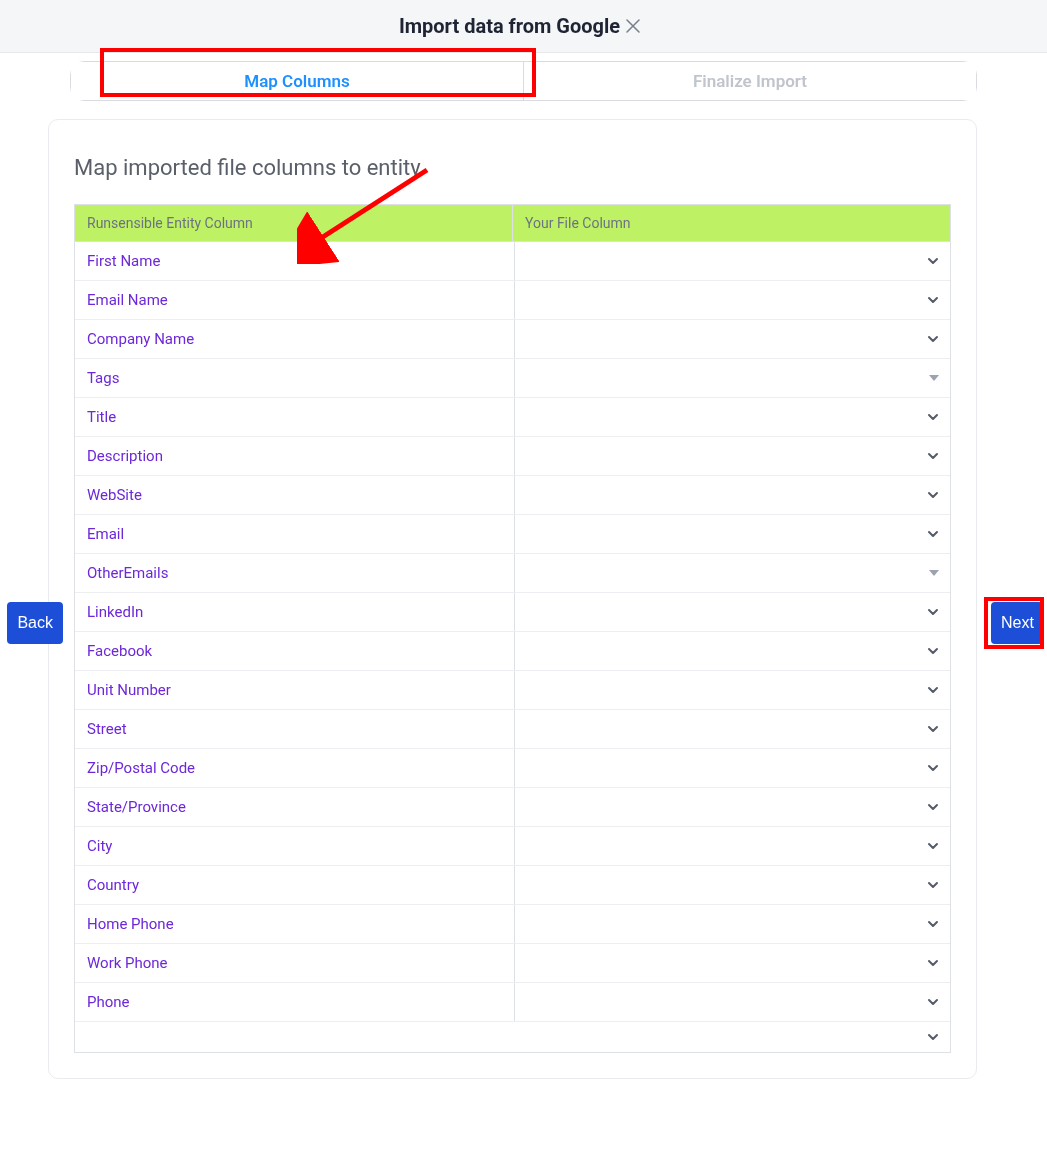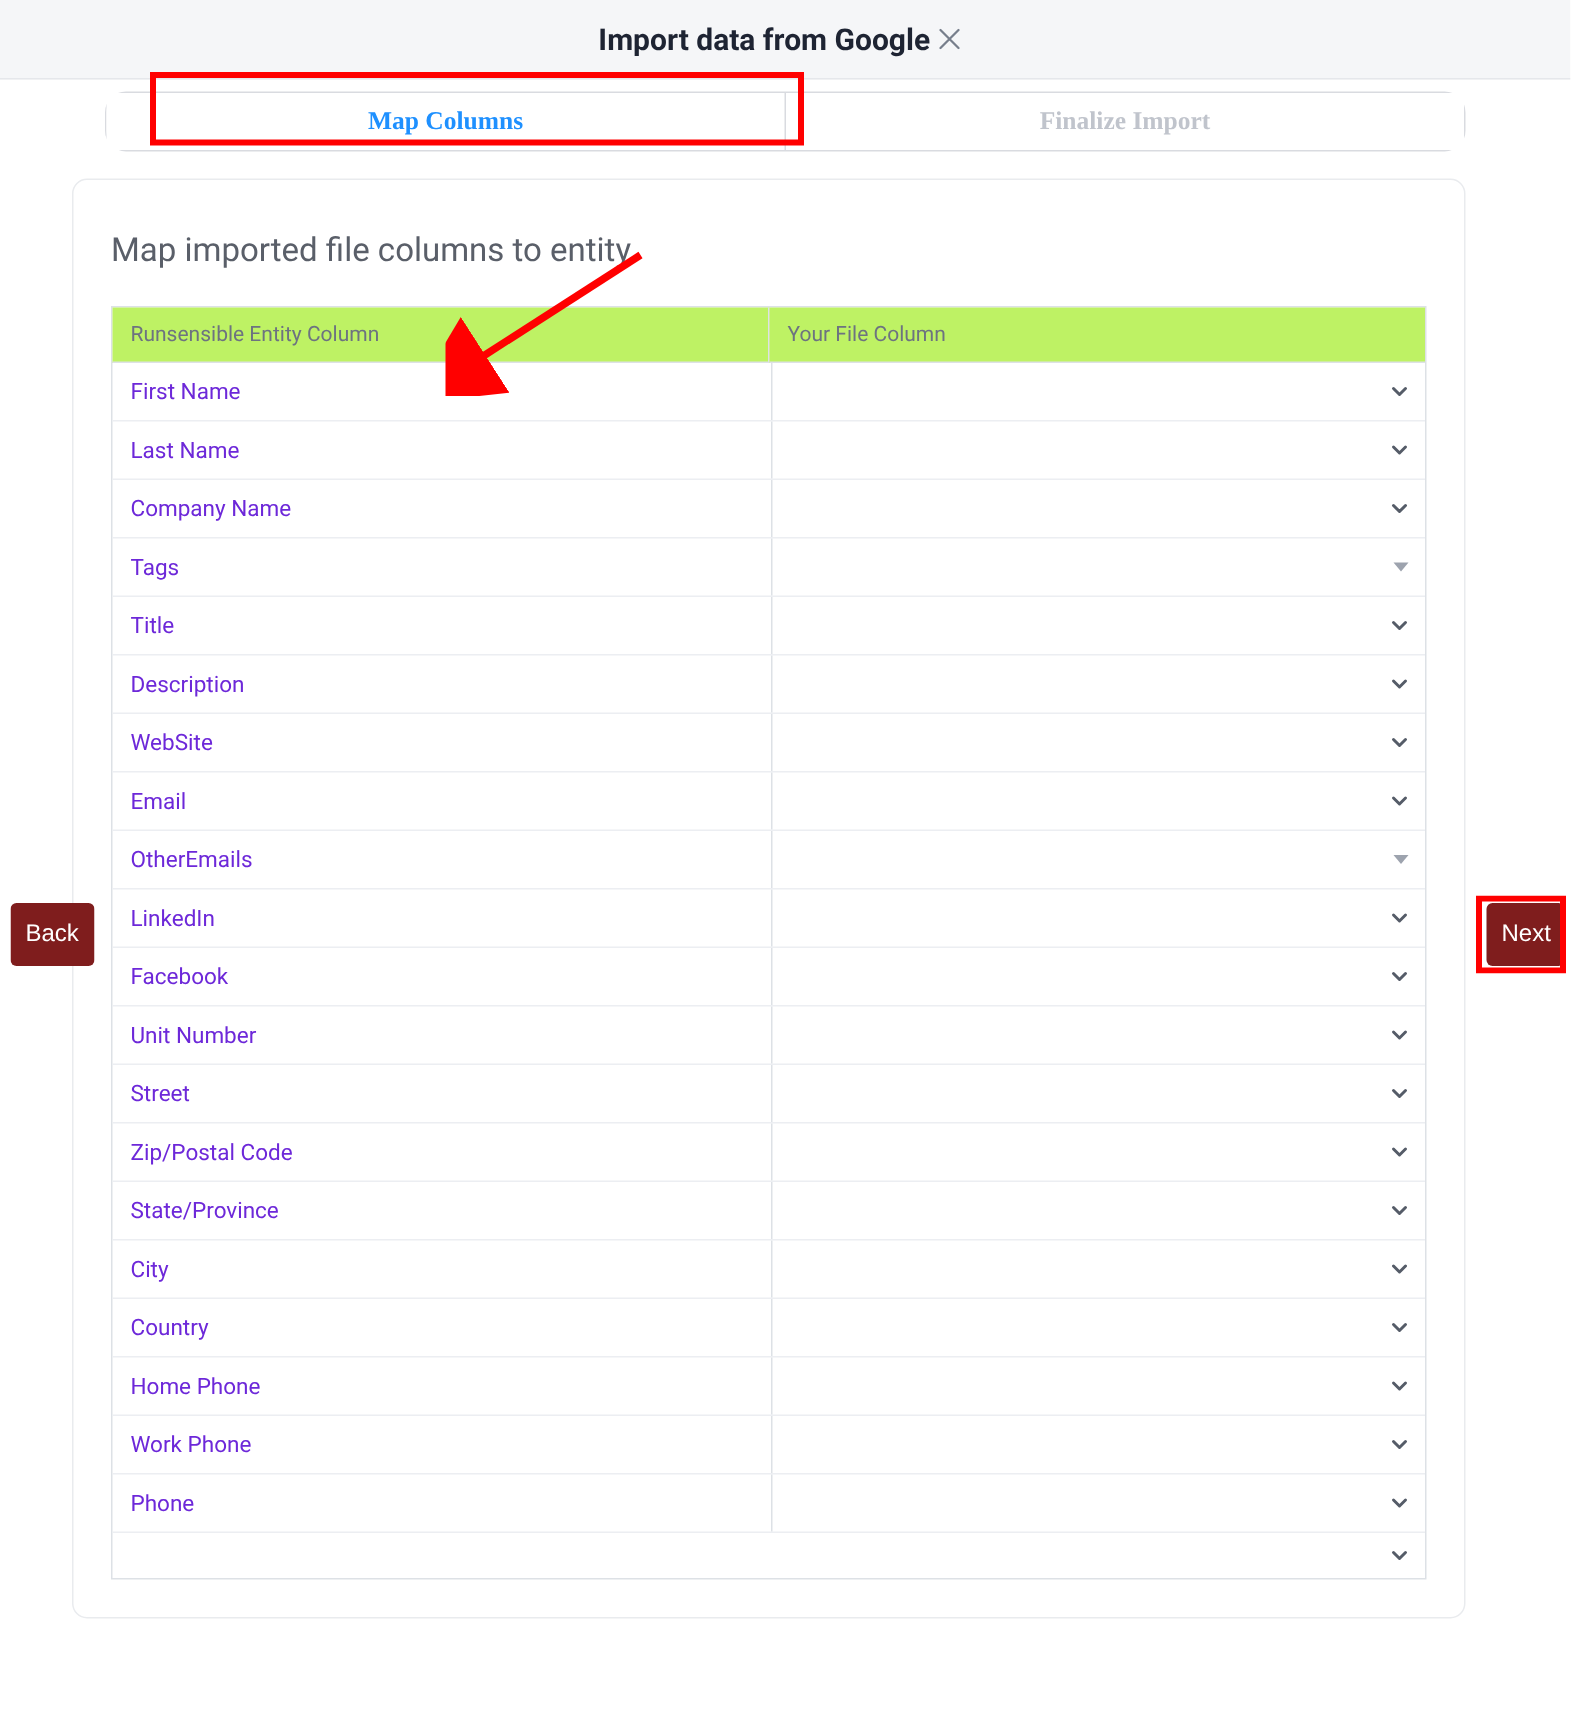--- a/index.html
+++ b/index.html
@@ -36,21 +36,20 @@
       position: relative;
       z-index: 3;
     }
     .tabs {
       display: flex;
       border: 1px solid #d9dbe0;
       border-radius: 14px;
       overflow: visible;
       position: relative;
       z-index: 3;
-      font-family: Liberation Serif, serif;
     }
     .tab {
       flex: 1;
       text-align: center;
       padding: 9px 0;
       font-size: 17px;
       font-weight: 600;
       cursor: pointer;
       background: #ffffff;
       position: relative;
@@ -118,26 +117,26 @@
       align-items: center;
       cursor: pointer;
     }
     .chev { color: #555c68; }
     .chev svg { width: 14px; height: 14px; display: block; }
     .tri { color: #9da3ae; }
     .tri svg { width: 12px; height: 10px; display: block; }
     .btn {
       position: fixed;
       padding: 7px 10px;
-      background: #7f1d1d;
+      background: #1d4ed8;
       color: #ffffff;
       font-size: 16px;
       border-radius: 4px;
       cursor: pointer;
-      text-align: left;
+      text-align: right;
       border: none;
       font-weight: 500;
     }
     .btn-back { left: 7px; top: 602px; width: 56px; height: 42px; }
     .btn-next { right: 4px; top: 602px; width: 52px; height: 42px; }
     .next-highlight {
       position: fixed;
       border: 4px solid #FF0000;
       right: 3px;
       top: 597px;
@@ -198,21 +197,21 @@
           <div class="cell-left">First Name</div>
           <div class="cell-right">
             <span class="chev">
               <svg viewBox="0 0 14 14">
                 <path d="M3 5 L7 9 L11 5" stroke="currentColor" stroke-width="2" fill="none" stroke-linecap="round" stroke-linejoin="round"></path>
               </svg>
             </span>
           </div>
         </div>
         <div class="map-row">
-          <div class="cell-left">Last Name</div>
+          <div class="cell-left">Email Name</div>
           <div class="cell-right">
             <span class="chev">
               <svg viewBox="0 0 14 14">
                 <path d="M3 5 L7 9 L11 5" stroke="currentColor" stroke-width="2" fill="none" stroke-linecap="round" stroke-linejoin="round"></path>
               </svg>
             </span>
           </div>
         </div>
         <div class="map-row">
           <div class="cell-left">Company Name</div>

